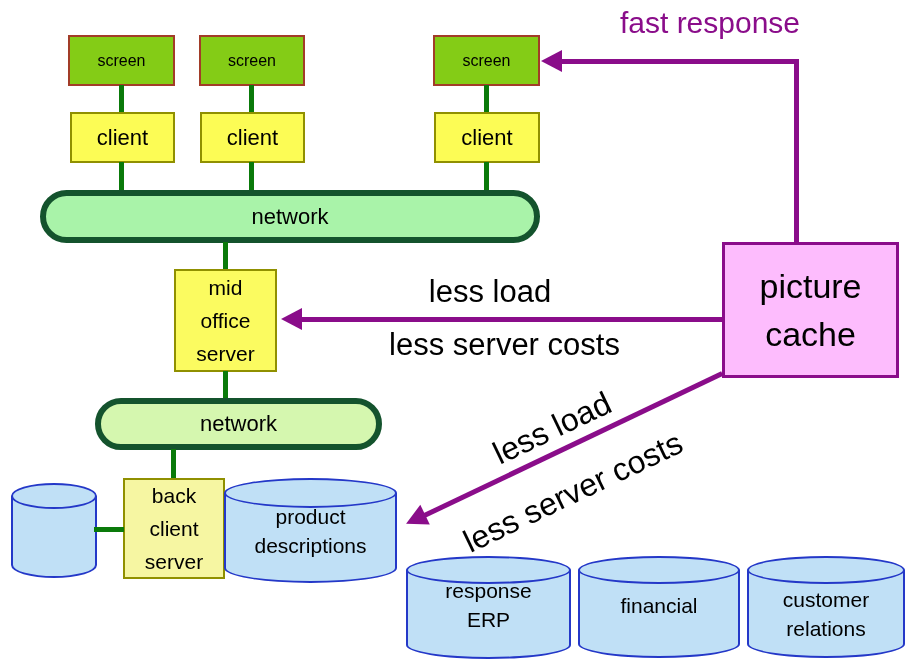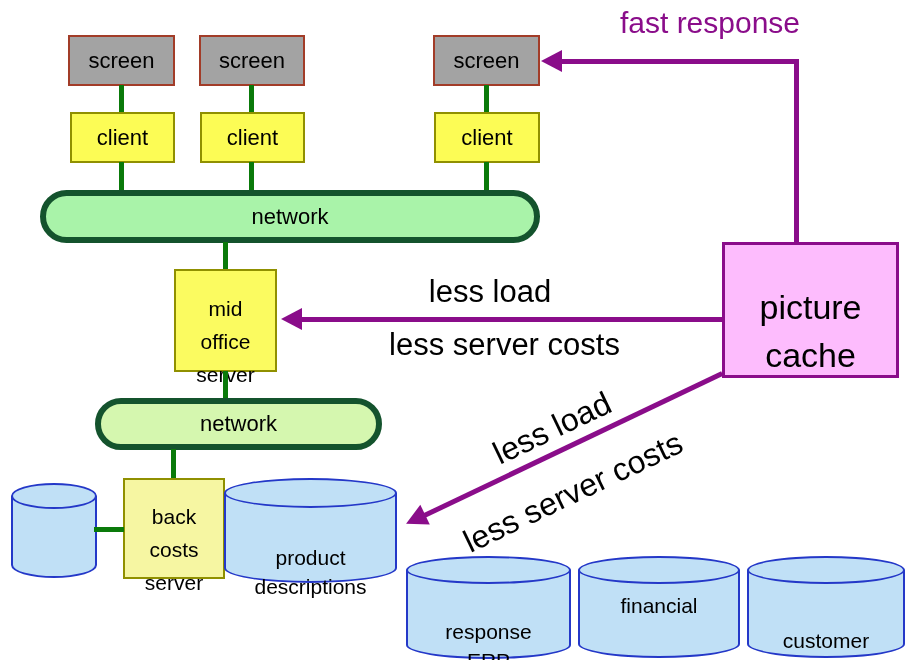--- a/index.html
+++ b/index.html
@@ -5,23 +5,23 @@
   html,body { margin:0; padding:0; background:#ffffff; }
   .stage {
     position:relative; width:920px; height:660px; background:#ffffff;
     font-family:"Liberation Sans", sans-serif; overflow:hidden; color:#000;
   }
   .node {
     position:absolute; box-sizing:border-box;
     display:flex; align-items:center; justify-content:center;
     text-align:center;
   }
-  .multiline { white-space:pre-line;margin-top:41px; }
+  .multiline { white-space:pre-line; }
 
-  .box-screen { background:#a3a3a3; border:2px solid #a23c28; font-size:22px;justify-content:center; }
+  .box-screen { background:#84cc16; border:2px solid #a23c28; font-size:16px;justify-content:center; }
   .box-client { background:#fcfc55; border:2px solid #909000; font-size:22px; }
   .box-server { border:2px solid #909000; font-size:21px; line-height:33px; }
   .mid-fill   { background:#fbfb60; }
   .back-fill  { background:#f6f6a2; }
   .pill       { border:6px solid #14532d; border-radius:27px; font-size:22px; }
   .pill-top   { background:#a9f3a9; }
   .pill-mid   { background:#d5f7af; }
   .cache      { background:#fdbcfd; border:3px solid #8a0d8a; font-size:34px; line-height:48px; }
 
   
@@ -92,21 +92,21 @@
     <span>network</span>
   </div>
 
   <div class="node box-server mid-fill" style="left:174px; top:269px; width:103px; height:103px;">
     <span class="multiline">mid
 office
 server</span>
   </div>
   <div class="node box-server back-fill" style="left:123px; top:478px; width:102px; height:101px;">
     <span class="multiline">back
-costs
+client
 server</span>
   </div>
 
   <div class="node cache" style="left:722px; top:242px; width:177px; height:136px;">
     <span class="multiline">picture
 cache</span>
   </div>
 
   <div class="cyl" style="left:11px; top:483px; width:86px; height:95px; --ry:13px;">
     <div class="part bot"></div>

